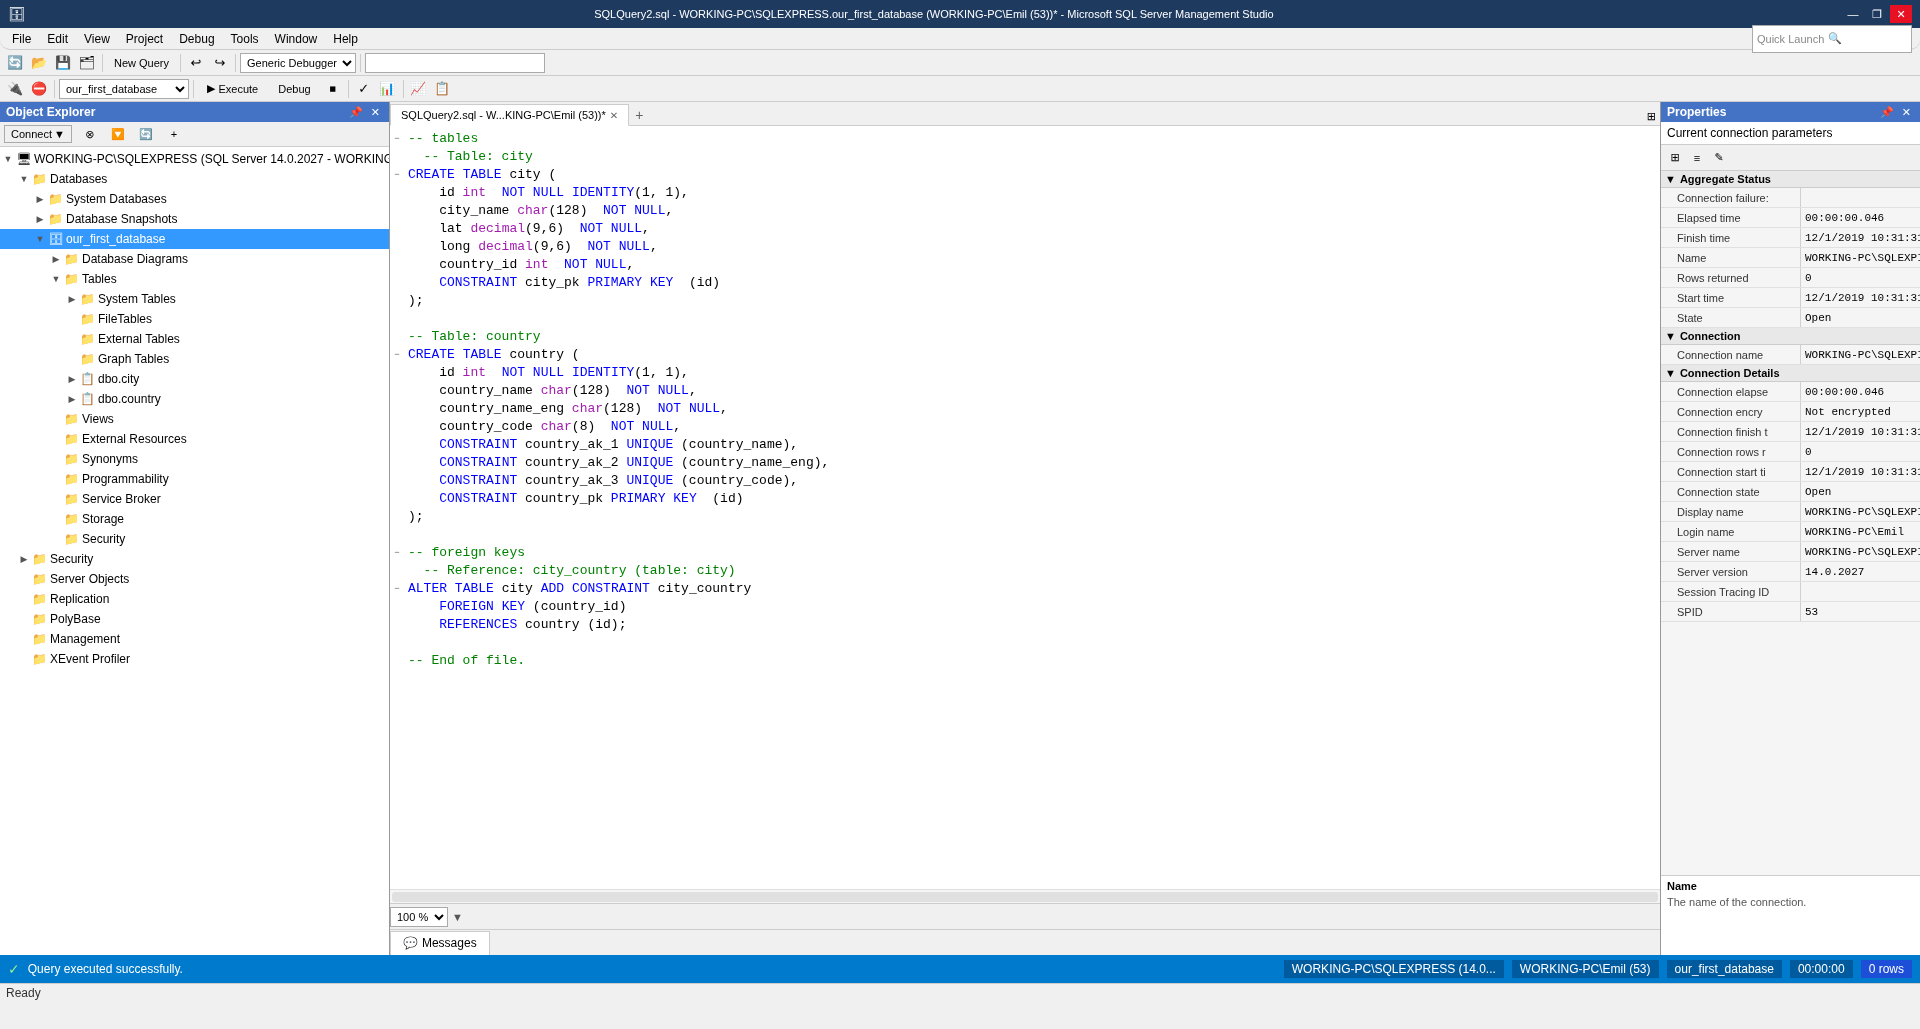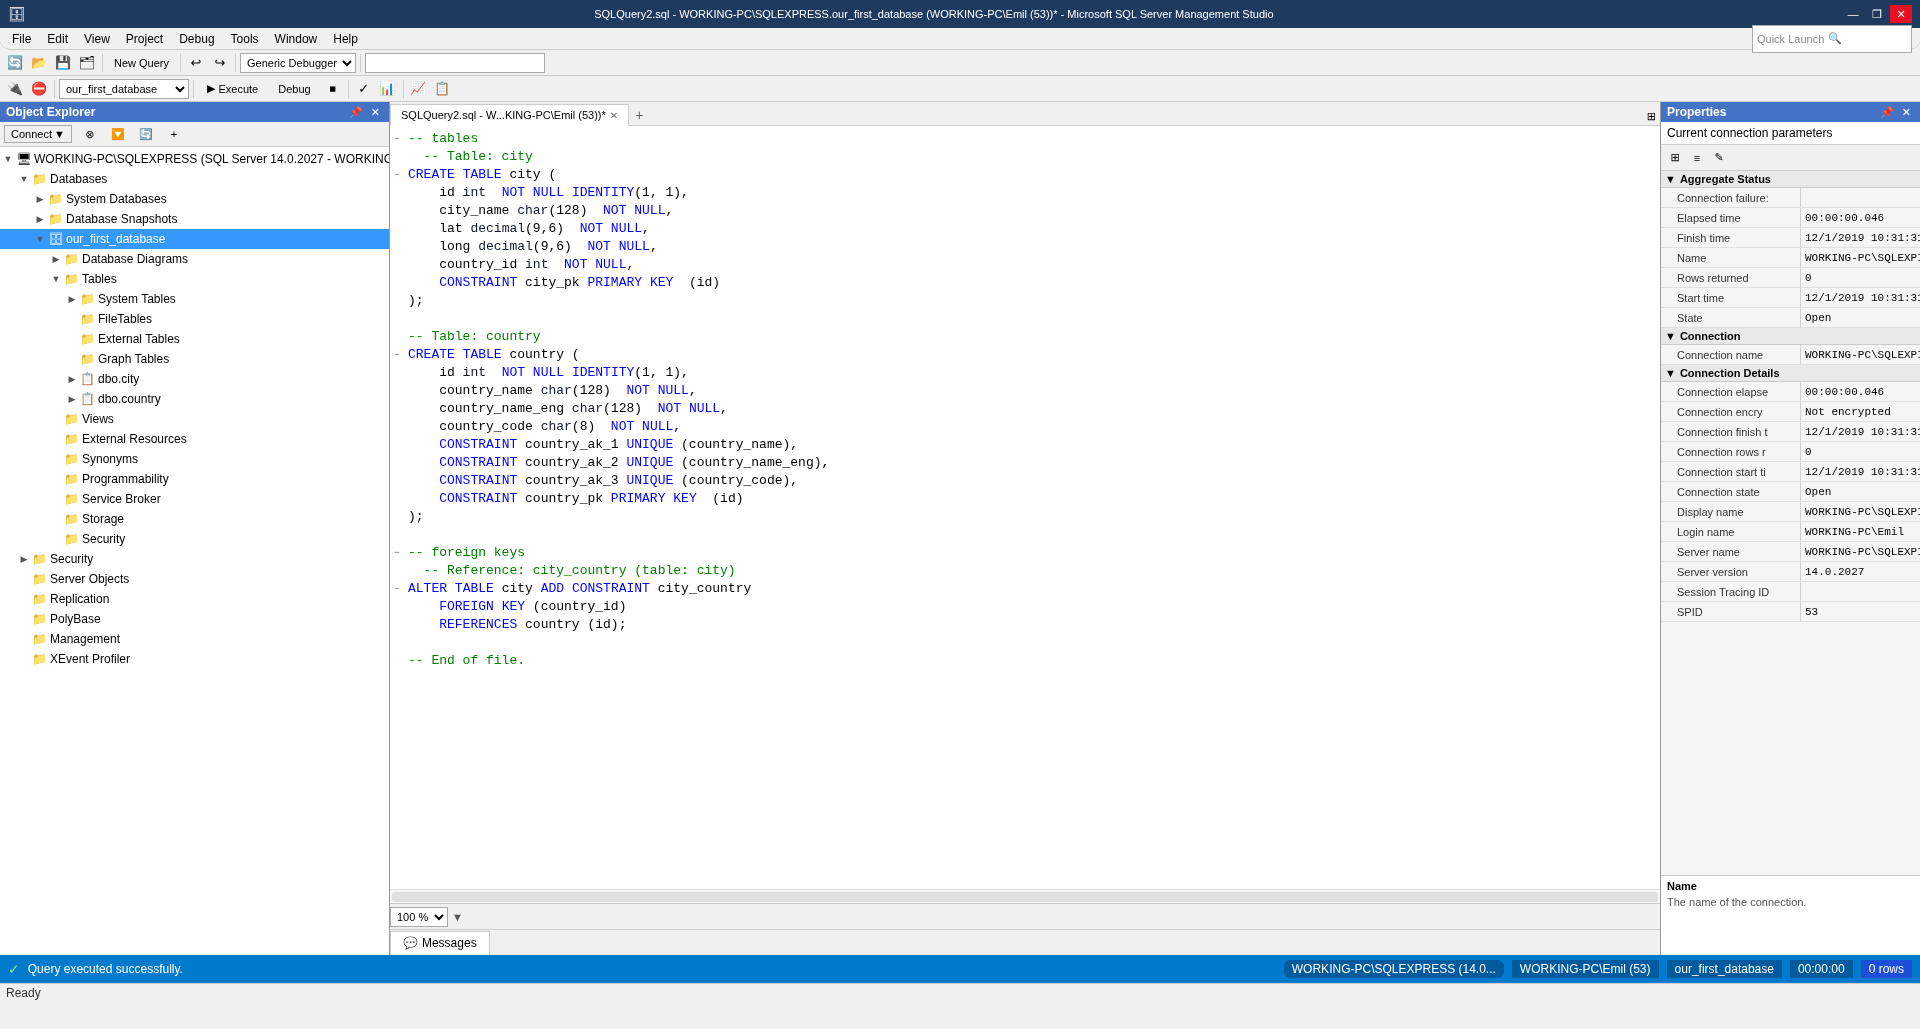--- a/index.html
+++ b/index.html
@@ -178,21 +178,21 @@
       cursor: pointer;
       user-select: none;
     }
     .line-content {
       padding-left: 4px;
       flex: 1;
       white-space: pre;
     }
     .sql-comment { color: #008000; }
     .sql-keyword { color: #0000ff; font-weight: normal; }
-    .sql-type { color: #0f172a; }
+    .sql-type { color: #a21caf; }
 
     
     .bottom-tabs {
       height: 26px;
       background: #f0f0f0;
       border-top: 1px solid #ccc;
       display: flex;
       align-items: center;
     }
     .bottom-tab {
@@ -286,21 +286,21 @@
       background: #007acc;
       display: flex;
       align-items: center;
       padding: 0 8px;
       gap: 8px;
       color: white;
       font-size: 12px;
     }
     .status-ok { color: #90ee90; font-size: 14px; }
     .status-text { flex: 1; }
-    .status-conn { background: #005a9e; padding: 2px 8px; border-radius: 6px; }
+    .status-conn { background: #005a9e; padding: 2px 8px; }
     .status-user { background: #005a9e; padding: 2px 8px; }
     .status-db { background: #005a9e; padding: 2px 8px; }
     .status-time { background: #005a9e; padding: 2px 8px; }
     .status-rows { background: #1d4ed8; padding: 2px 8px; }
 
     
     .tree::-webkit-scrollbar { width: 10px; }
     .tree::-webkit-scrollbar-track { background: #f0f0f0; }
     .tree::-webkit-scrollbar-thumb { background: #aaa; }
     .code-editor::-webkit-scrollbar { width: 10px; height: 10px; }

